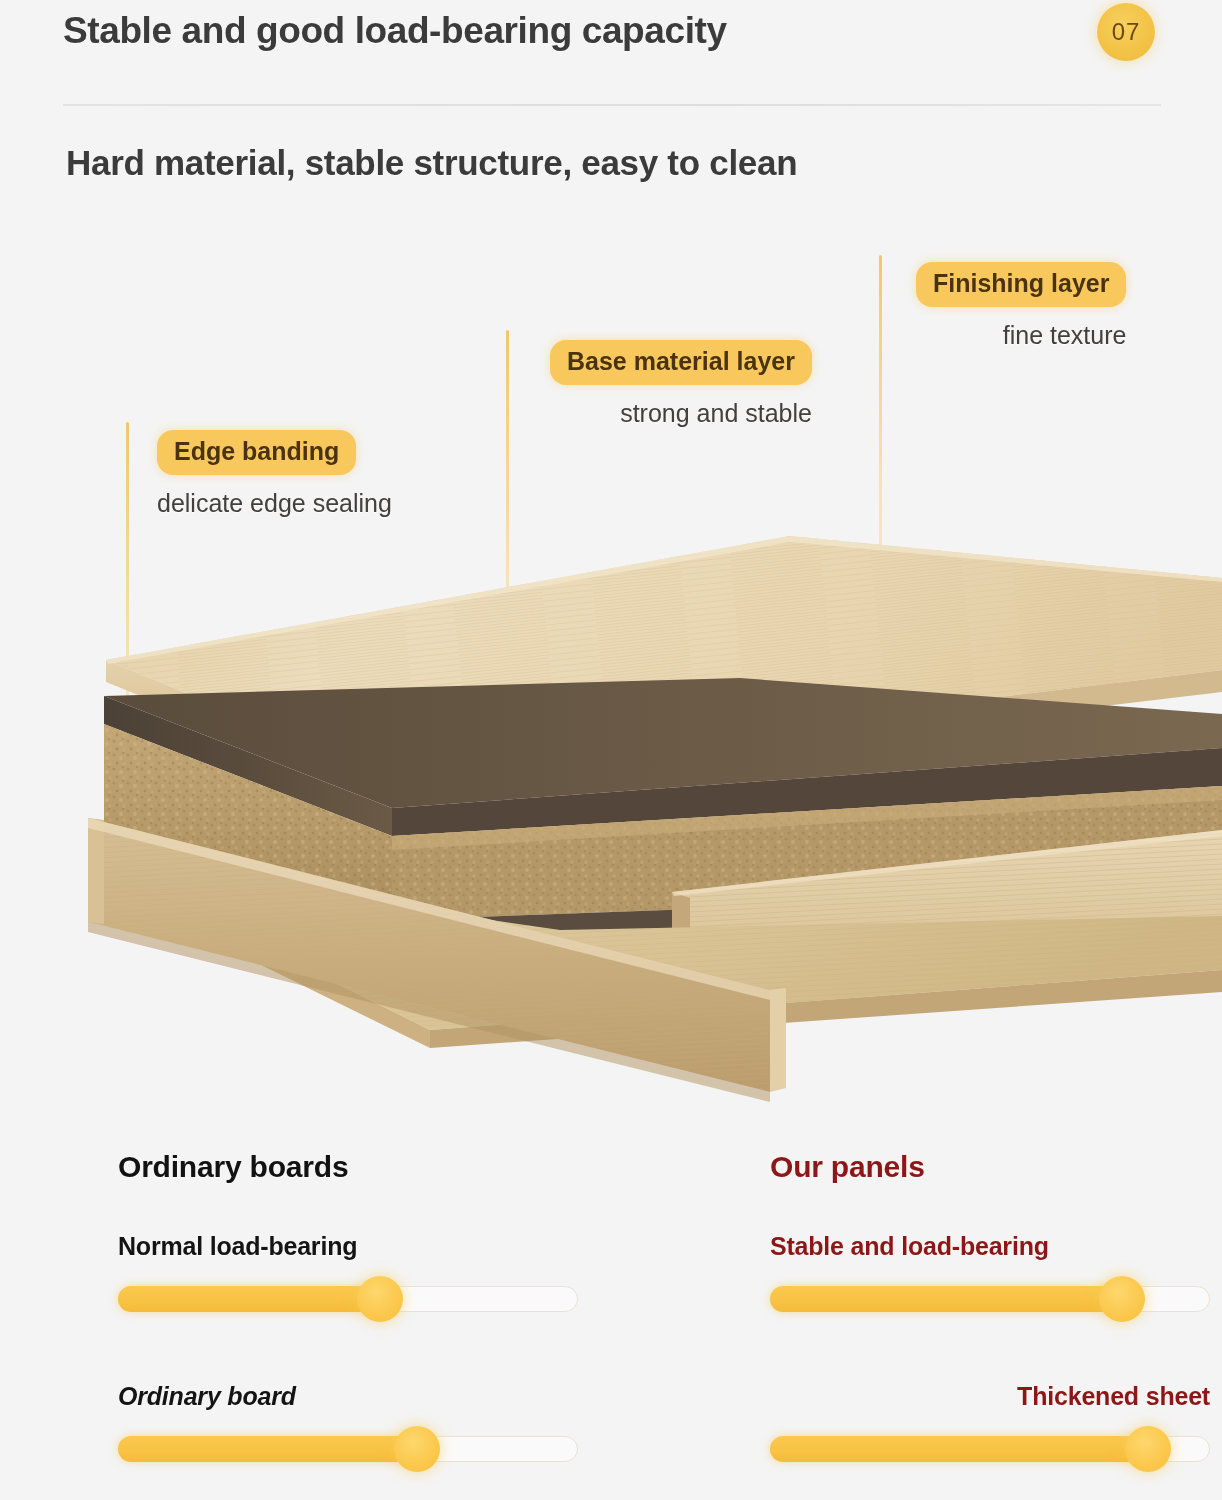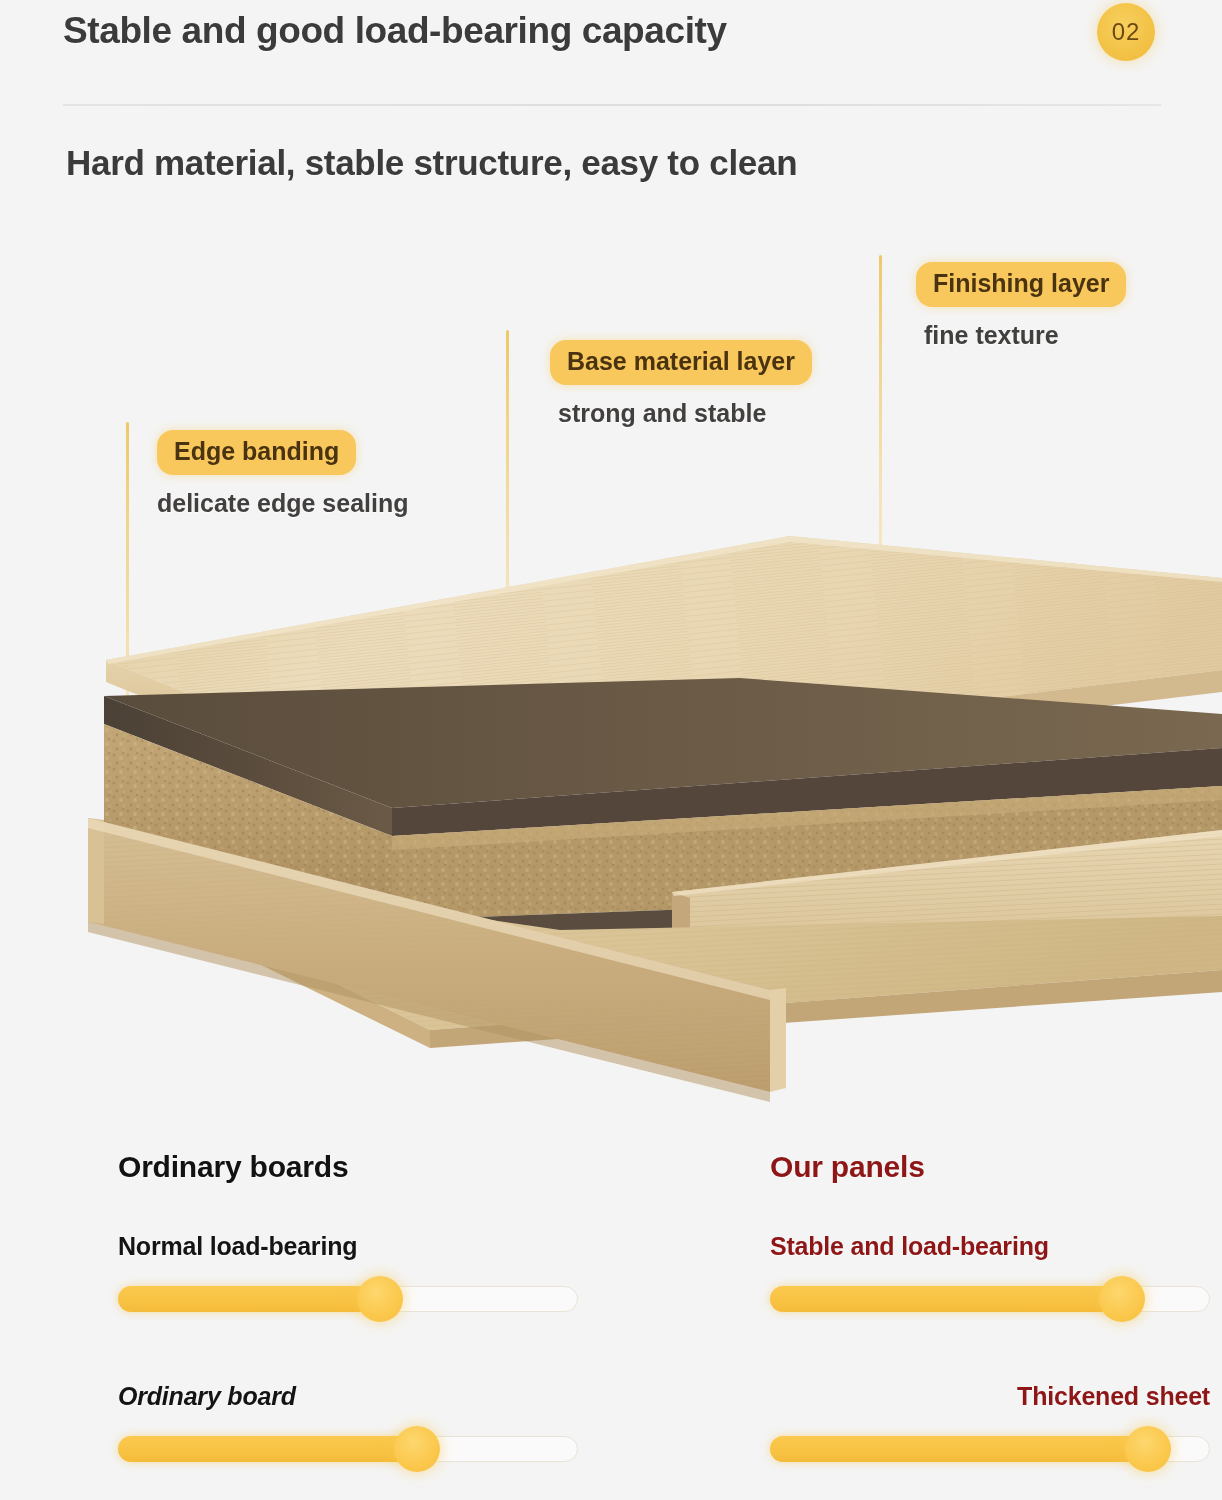--- a/index.html
+++ b/index.html
@@ -49,23 +49,24 @@
     background:#f8c85c;
     border-radius:16px;
     padding:7px 17px 9px 17px;
     font-size:25px;font-weight:bold;color:#4a3310;
     white-space:nowrap;
     box-shadow:0 0 10px rgba(248,200,92,.45);
     text-align:center;
   }
   .callout .sub{
     margin-top:14px;
-    font-size:25px;font-weight:bold;color:#42403e;
+    font-size:25px;font-weight:normal;color:#42403e;
     white-space:nowrap;
     text-shadow:0 1px 0 rgba(255,255,255,.7);
+    text-align:right;
   }
   .callout .sub.indent{margin-left:8px;}
 
   .leader{
     position:absolute;width:3px;
     background:linear-gradient(to bottom,#eec96a 0%,#f0d489 22%,#f5e3bb 60%,#f7ead0 100%);
     border-radius:2px;
   }
   .dot{
     position:absolute;width:34px;height:34px;border-radius:50%;
@@ -126,21 +127,21 @@
     background:radial-gradient(circle at 42% 35%, #fdd76e 0%, #fbc94e 55%, #f6bf3f 100%);
     box-shadow:0 0 14px rgba(250,201,78,.6);
   }
 </style>
 </head>
 <body>
 
 <div class="header">
   <div class="header-title">Stable and good load-bearing capacity</div>
   <div class="page-badge">
-    <span>02</span>
+    <span>07</span>
   </div>
   <div class="header-divider"></div>
 </div>
 
 <div class="subtitle">Hard material, stable structure, easy to clean</div>
 
 <div class="callout" style="left:916px;top:262px;">
   <div class="pill">Finishing layer</div>
   <div class="sub indent">fine texture</div>
 </div>

